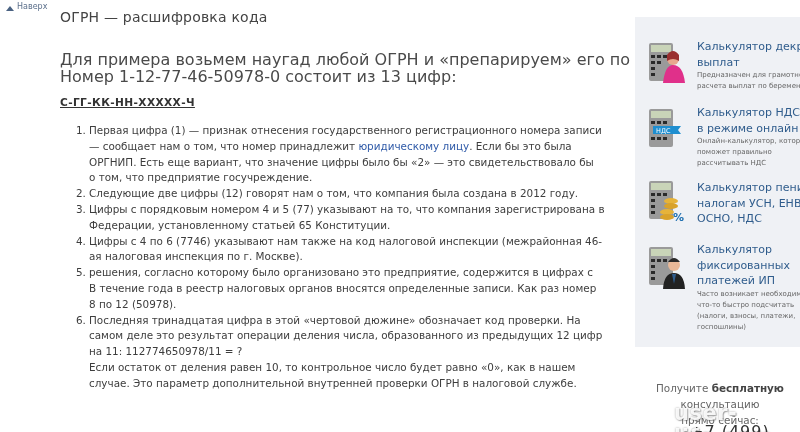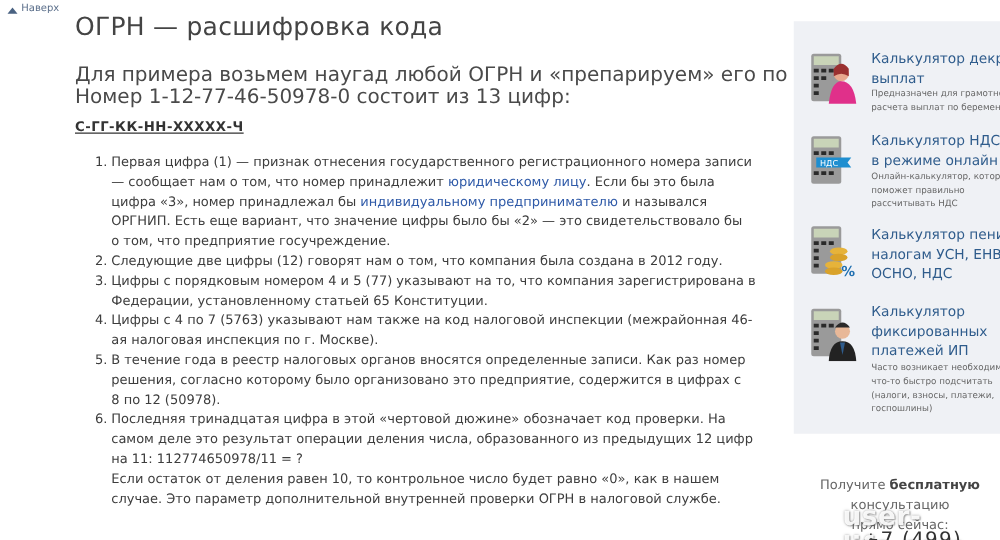--- a/index.html
+++ b/index.html
@@ -3,21 +3,21 @@
   <meta charset="utf-8">
   <style>
     * { box-sizing: border-box; margin: 0; padding: 0; }
     html, body { width: 800px; height: 432px; overflow: hidden; background: #ffffff; }
     body { font-family: "DejaVu Sans", sans-serif; color: #3d3d3d; position: relative; }
 
     .back-top { position: absolute; left: 6px; top: 2px; font-size: 8px; color: #5a6e8a; display: flex; align-items: flex-end; gap: 3px; cursor: pointer; }
     .back-top .tri { width: 0; height: 0; border-left: 4px solid transparent; border-right: 4px solid transparent; border-bottom: 5px solid #4a6282; }
 
     .main { position: absolute; left: 60px; top: 0; width: 560px; }
-    .page-title { position: absolute; left: 0; top: 9px; font-size: 20px; font-weight: normal; color: #444; white-space: nowrap; letter-spacing: 0.2px; }
+    .page-title { position: absolute; left: 0; top: 9px; font-size: 14px; font-weight: normal; color: #444; white-space: nowrap; letter-spacing: 0.2px; }
     .intro { position: absolute; left: 0; top: 51px; font-size: 16px; line-height: 17px; color: #4a4a4a; white-space: nowrap; }
     .pattern { position: absolute; left: 0; top: 96px; font-size: 10.6px; font-weight: bold; color: #333; letter-spacing: 0.4px; text-decoration: underline; }
 
     .steps { position: absolute; left: 16px; top: 123px; width: 532px; list-style: none; font-size: 10.4px; line-height: 15.8px; color: #3d3d3d; }
     .steps li { position: relative; padding-left: 13px; margin-bottom: 0; }
     .steps li .num { position: absolute; left: 0; top: 0; }
     .steps li .line { display: block; white-space: nowrap; }
     .link { color: #2f5aa8; cursor: pointer; }
 
     .sidebar { position: absolute; left: 635px; top: 17px; width: 170px; height: 330px; background: #eff1f5; }
@@ -46,42 +46,41 @@
   <div class="intro">
     <div>Для примера возьмем наугад любой ОГРН и «препарируем» его по частям.</div>
     <div>Номер 1-12-77-46-50978-0 состоит из 13 цифр:</div>
   </div>
   <div class="pattern">С-ГГ-КК-НН-ХХХХХ-Ч</div>
   <ol class="steps" id="steps">
       <li>
         <span class="num">1.</span>
         <span class="line">Первая цифра (1) — признак отнесения государственного регистрационного номера записи</span>
         <span class="line">— сообщает нам о том, что номер принадлежит <span class="link">юридическому лицу</span>. Если бы это была</span>
-        <span class="line">цифра «3», номер принадлежал бы <span class="link">индивидуальному предпринимателю</span> и назывался</span>
         <span class="line">ОРГНИП. Есть еще вариант, что значение цифры было бы «2» — это свидетельствовало бы</span>
         <span class="line">о том, что предприятие госучреждение.</span>
       </li>
       <li>
         <span class="num">2.</span>
         <span class="line">Следующие две цифры (12) говорят нам о том, что компания была создана в 2012 году.</span>
       </li>
       <li>
         <span class="num">3.</span>
         <span class="line">Цифры с порядковым номером 4 и 5 (77) указывают на то, что компания зарегистрирована в</span>
         <span class="line">Федерации, установленному статьей 65 Конституции.</span>
       </li>
       <li>
         <span class="num">4.</span>
-        <span class="line">Цифры с 4 по 7 (5763) указывают нам также на код налоговой инспекции (межрайонная 46-</span>
+        <span class="line">Цифры с 4 по 6 (7746) указывают нам также на код налоговой инспекции (межрайонная 46-</span>
         <span class="line">ая налоговая инспекция по г. Москве).</span>
       </li>
       <li>
         <span class="num">5.</span>
+        <span class="line">решения, согласно которому было организовано это предприятие, содержится в цифрах с</span>
         <span class="line">В течение года в реестр налоговых органов вносятся определенные записи. Как раз номер</span>
-        <span class="line">решения, согласно которому было организовано это предприятие, содержится в цифрах с</span>
         <span class="line">8 по 12 (50978).</span>
       </li>
       <li>
         <span class="num">6.</span>
         <span class="line">Последняя тринадцатая цифра в этой «чертовой дюжине» обозначает код проверки. На</span>
         <span class="line">самом деле это результат операции деления числа, образованного из предыдущих 12 цифр</span>
         <span class="line">на 11: 112774650978/11 = ?</span>
         <span class="line">Если остаток от деления равен 10, то контрольное число будет равно «0», как в нашем</span>
         <span class="line">случае. Это параметр дополнительной внутренней проверки ОГРН в налоговой службе.</span>
       </li>

